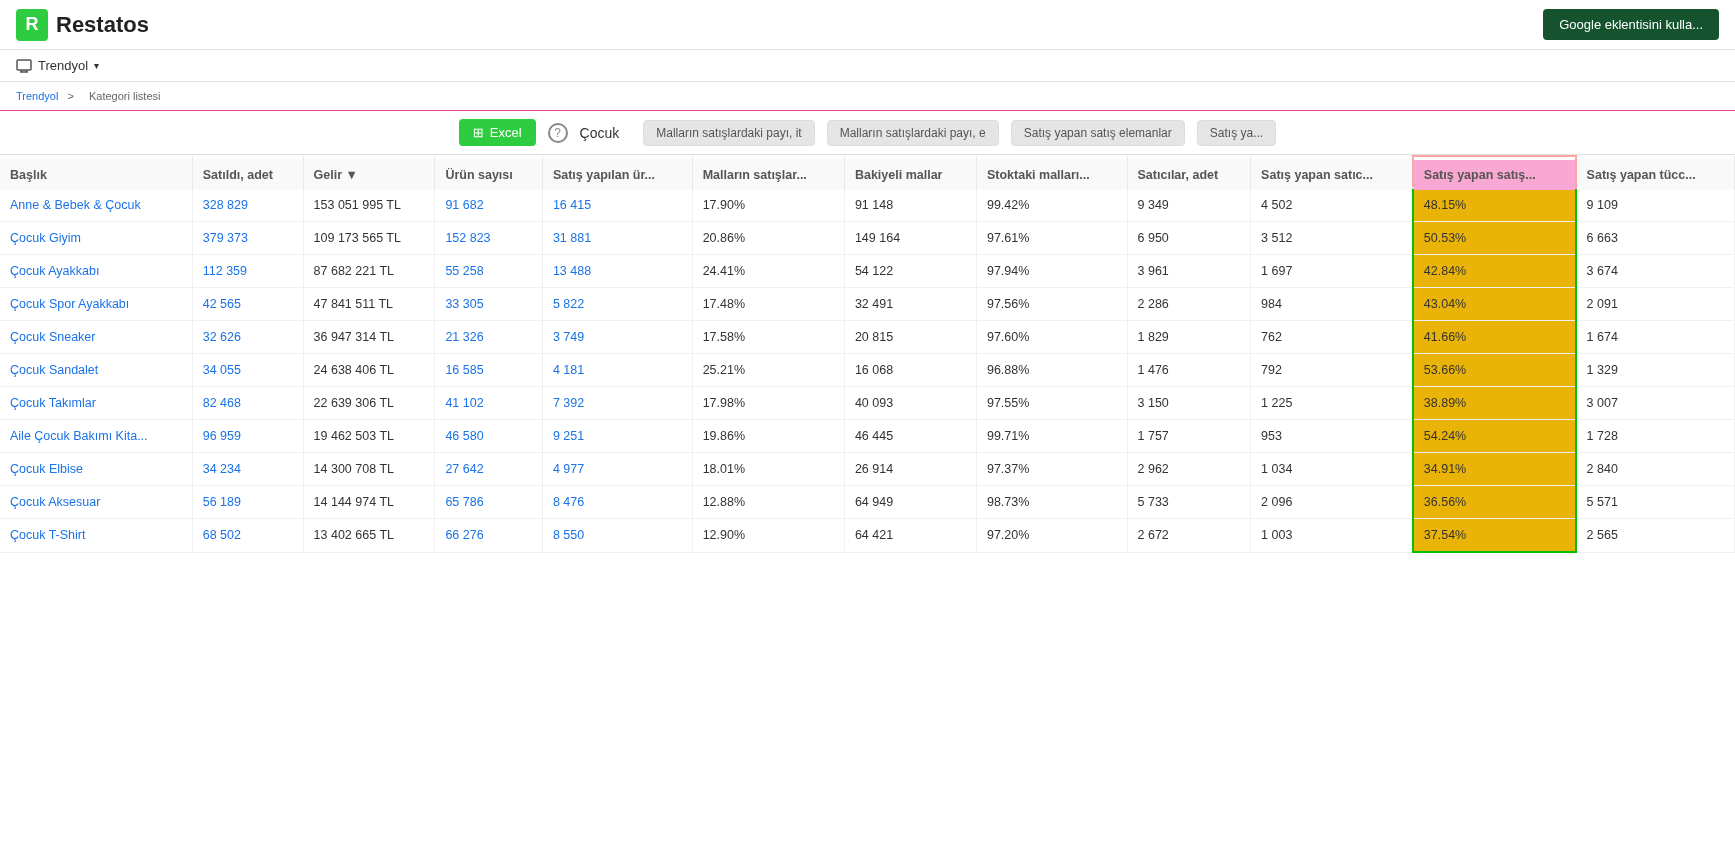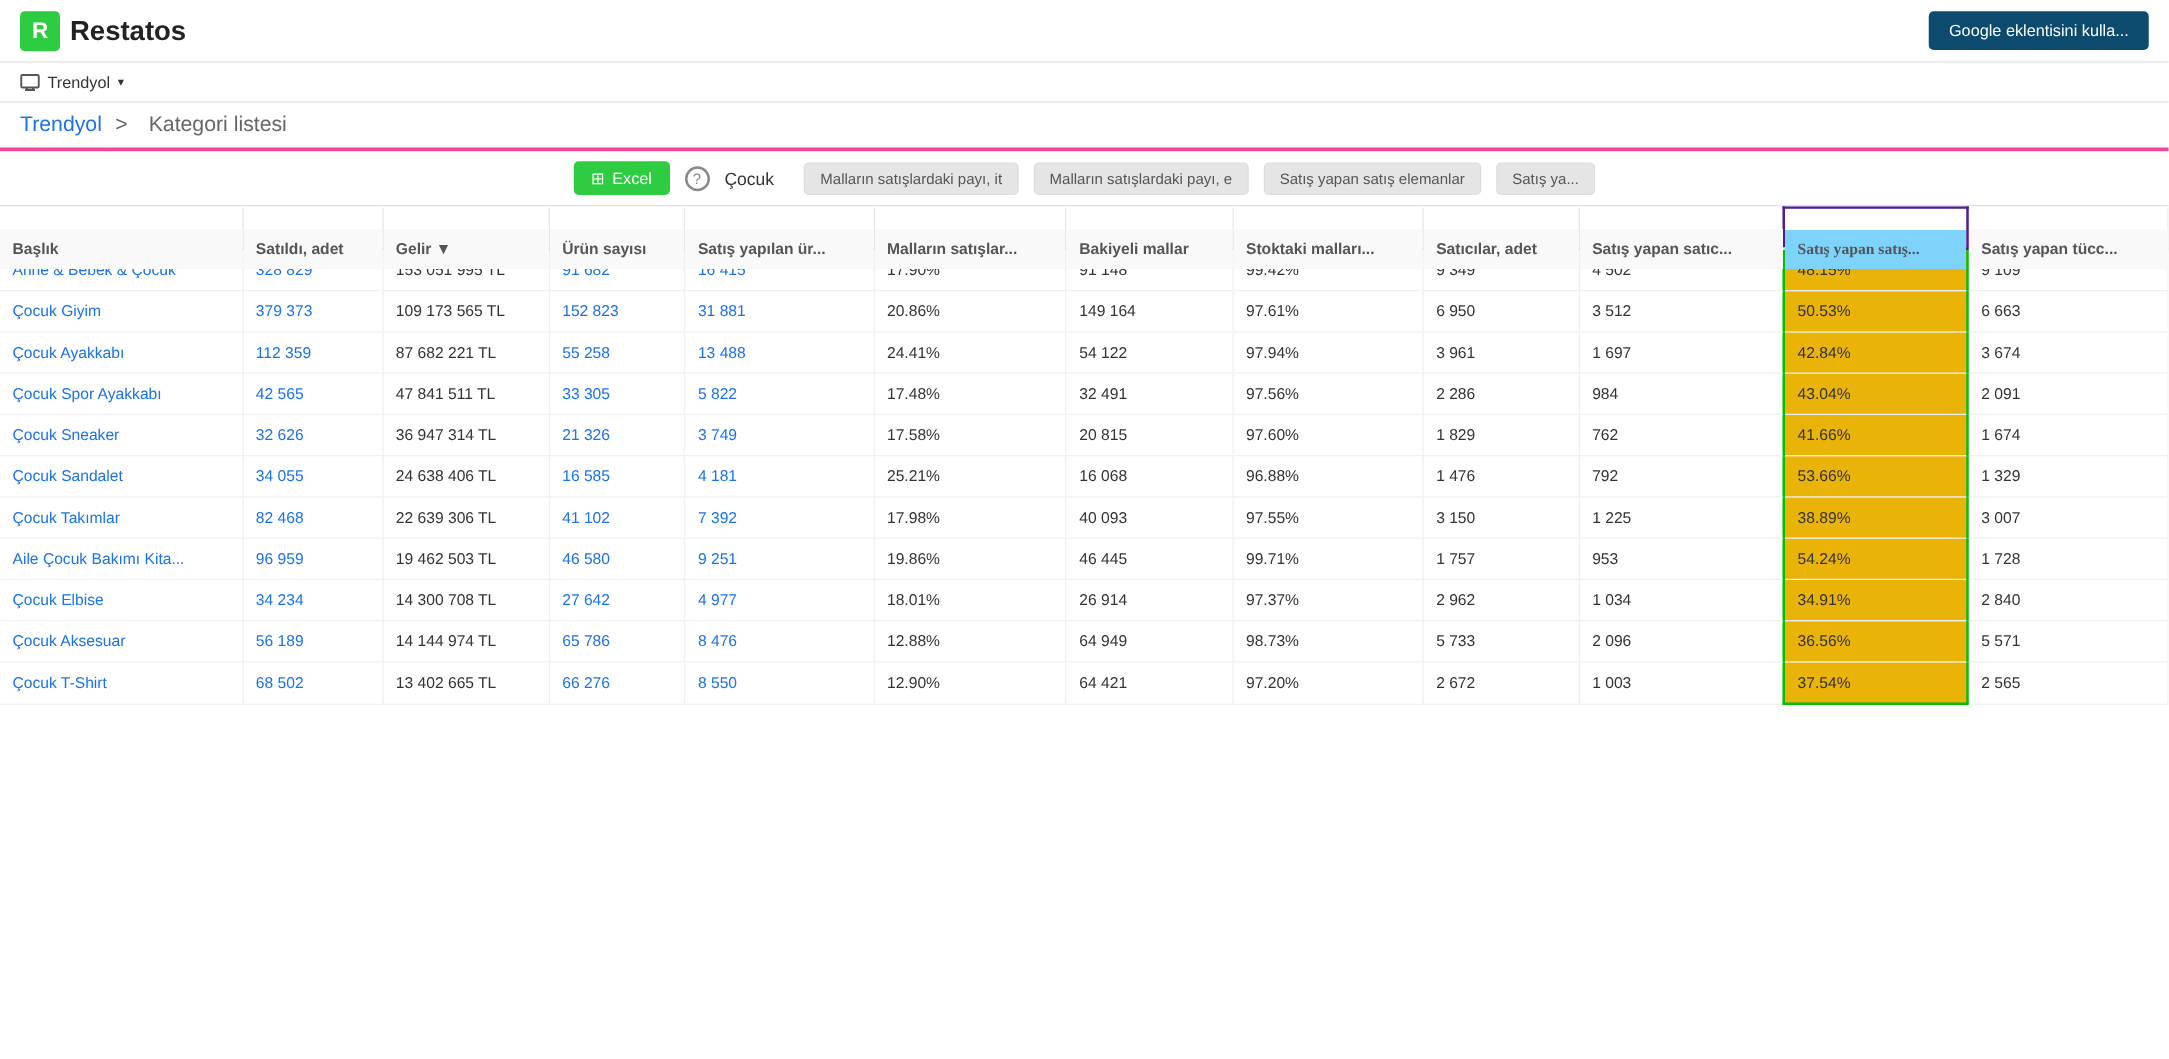--- a/index.html
+++ b/index.html
@@ -30,21 +30,21 @@
       align-items: center;
       justify-content: center;
       border-radius: 4px;
     }
     .logo-text {
       font-size: 22px;
       font-weight: bold;
       color: #222;
     }
     .google-btn {
-      background: #0c4a6e;
+      background: #14532d;
       color: #fff;
       border: none;
       border-radius: 4px;
       padding: 8px 16px;
       font-size: 13px;
       cursor: pointer;
     }
 
     
     .sub-header {
@@ -58,23 +58,23 @@
       align-items: center;
       gap: 6px;
       cursor: pointer;
       color: #333;
     }
     .chevron-icon { font-size: 10px; }
 
     
     .breadcrumb {
       padding: 8px 16px;
-      font-size: 17px;
+      font-size: 11px;
       color: #666;
-      border-bottom: 3px solid #ec4899;
+      border-bottom: 1px solid #ec4899;
     }
     .breadcrumb a { color: #1a73e8; text-decoration: none; }
     .breadcrumb span { margin: 0 6px; }
 
     
     .toolbar {
       display: flex;
       align-items: center;
       gap: 12px;
       padding: 8px 16px;
@@ -133,27 +133,26 @@
     thead th {
       background: #f9f9f9;
       border-bottom: 2px solid #e0e0e0;
       border-right: 1px solid #e8e8e8;
       padding: 8px 10px;
       text-align: left;
       font-weight: 600;
       color: #555;
       white-space: nowrap;
       position: sticky;
-      top: 18px;
+      top: 4px;
       z-index: 1;
     }
     thead th.highlighted {
-      border: 2px solid #4c1d95;
-      background: #7dd3fc;
-      font-family: Liberation Serif, serif;
+      border: 2px solid #fca5a5;
+      background: #f9a8d4;
     }
     tbody tr {
       border-bottom: 1px solid #f0f0f0;
     }
     tbody td {
       padding: 9px 10px;
       border-right: 1px solid #f0f0f0;
       color: #333;
       white-space: nowrap;
     }

